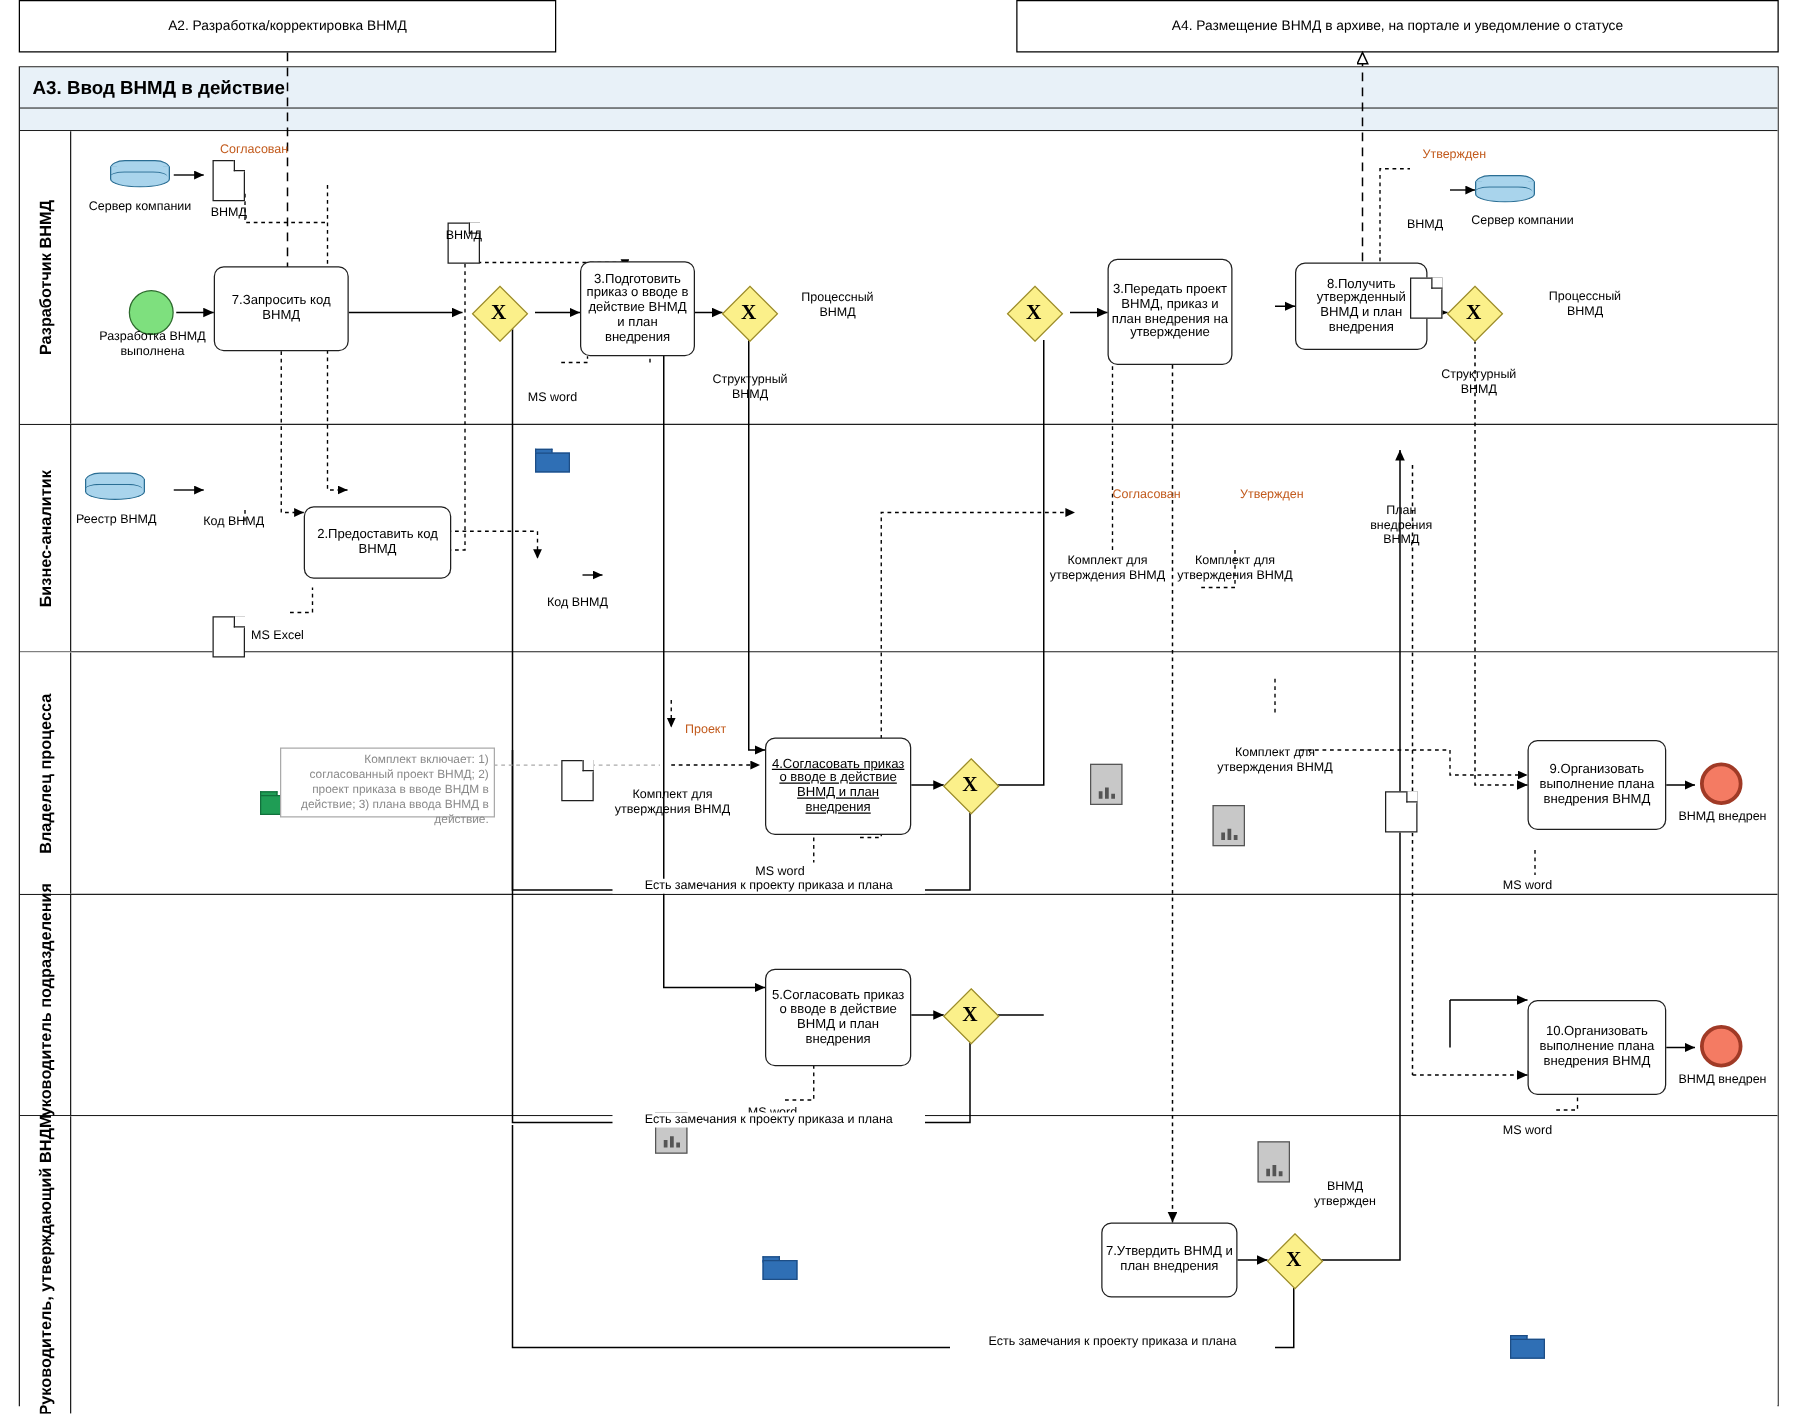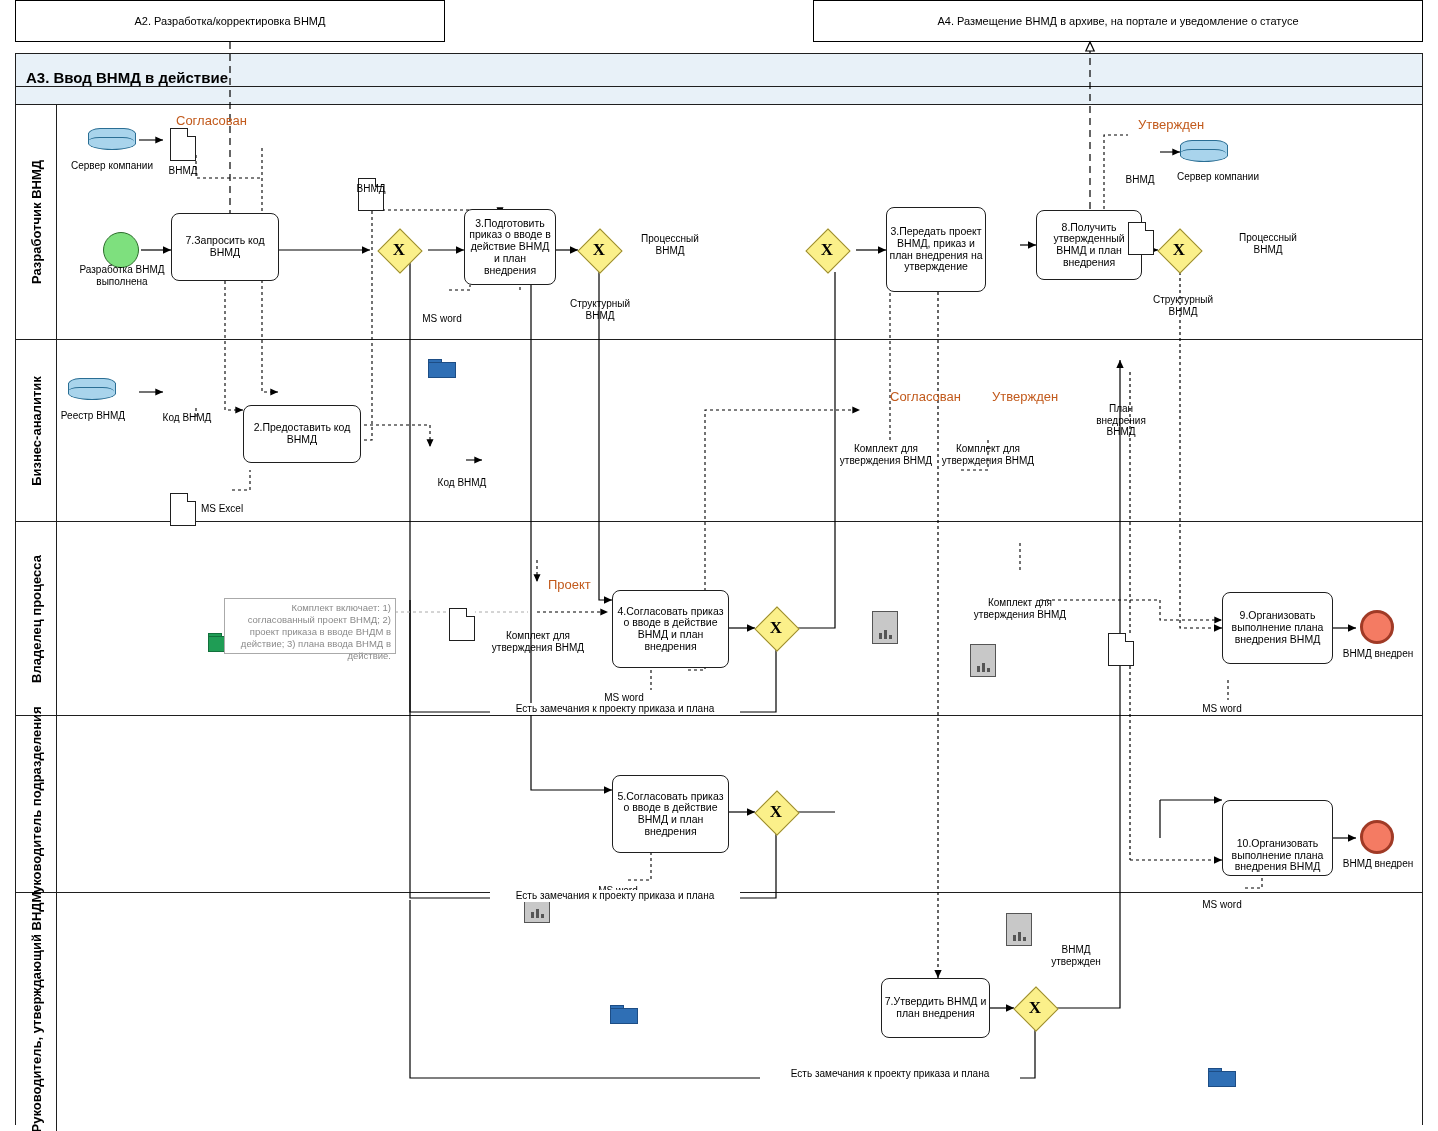--- a/index.html
+++ b/index.html
@@ -181,21 +181,21 @@
     position: absolute; left: 0; top: 3px; width: 26px; height: 14px;
     background: #2f6fb5; border: 1px solid #1d4d85;
   }
   .folder.green .tab { background: #1f9d55; border-color: #12703c; }
   .folder.green .body { background: #1f9d55; border-color: #12703c; }
 
   
   .lbl {
     font-size: 10px; color: #000; text-align: center; line-height: 1.15;
   }
-  .lbl.orange { color: #c25a1c; font-size: 13px; }
+  .lbl.orange { color: #c25a1c; font-size: 10px; }
 
   .note {
     border: 1px solid #aaa;
     background: #fff;
     font-size: 9.5px;
     color: #8a8a8a;
     text-align: right;
     padding: 3px 4px;
     line-height: 1.25;
   }
@@ -211,21 +211,21 @@
 <div id="canvas">
 
   <div class="abs extbox" style="left:15px; top:0px; width:430px; height:42px;">
     <span>A2. Разработка/корректировка ВНМД</span>
   </div>
   <div class="abs extbox" style="left:813px; top:0px; width:610px; height:42px;">
     <span>A4. Размещение ВНМД в архиве, на портале и уведомление о статусе</span>
   </div>
 
   <div class="abs pool" style="left:15px; top:53px; width:1408px; height:1072px;">
-    <div class="pool-header" style="height:32px;align-items:flex-end;">
+    <div class="pool-header" style="height:32px;">
       <span>А3. Ввод ВНМД в действие</span>
     </div>
     <div class="pool-spacer" style="height:17px;"></div>
 
     <div class="lane" style="height:234px; display:flex;">
       <div class="lane-title">
         <span>Разработчик ВНМД</span>
       </div>
       <div style="flex:1;"></div>
     </div>
@@ -482,21 +482,21 @@
   <div class="abs docstack" style="left:524px; top:590px;">
     <div class="bars">
         <i style="left:0; height:6px;"></i>
         <i style="left:5px; height:9px;"></i>
         <i style="left:10px; height:4px;"></i>
       </div>
   </div>
   <div class="abs lbl orange" style="left:548px; top:578px; width:60px; text-align:left;">Проект</div>
   <div class="abs lbl" style="left:490px; top:630px; width:96px;">Комплект для утверждения ВНМД</div>
 
-  <div class="abs task" style="left:612px; top:590px; width:117px; height:78px;">
+  <div class="abs task" style="left:612px; top:590px; width:117px; height:78px;text-decoration:underline;">
     <span>4.Согласовать приказ о вводе в действие ВНМД и план внедрения</span>
   </div>
   <div class="abs folder" style="left:610px; top:672px;">
     <div class="tab"></div>
       <div class="body"></div>
   </div>
   <div class="abs lbl" style="left:594px; top:692px; width:60px;">MS word</div>
 
   <div class="abs gw" style="left:755px; top:607px;">
     <div class="dia"></div>
@@ -533,21 +533,21 @@
 
   <div class="abs lbl" style="left:588px; top:885px; width:60px;">MS word</div>
 
   <div class="abs gw" style="left:755px; top:791px;">
     <div class="dia"></div>
       <div class="x">X</div>
   </div>
 
   <div class="abs lbl" style="left:490px; top:890px; width:250px; background:#fff;">Есть замечания к проекту  приказа и плана</div>
 
-  <div class="abs task" style="left:1222px; top:800px; width:111px; height:76px;align-items:flex-end;">
+  <div class="abs task" style="left:1222px; top:800px; width:111px; height:76px;">
     <span>10.Организовать выполнение плана внедрения ВНМД</span>
   </div>
 
   <div class="abs lbl" style="left:1192px; top:899px; width:60px;">MS word</div>
 
   <div class="abs ev-end" style="left:1360px; top:820px;"></div>
   <div class="abs lbl" style="left:1340px; top:858px; width:76px;">ВНМД внедрен</div>
 
   <div class="abs task" style="left:881px; top:978px; width:109px; height:60px;">
     <span>7.Утвердить ВНМД и план внедрения</span>

